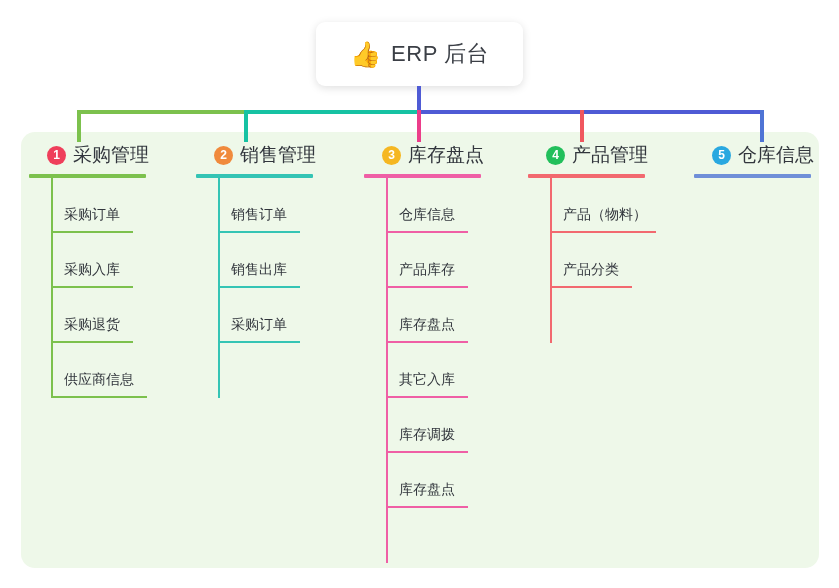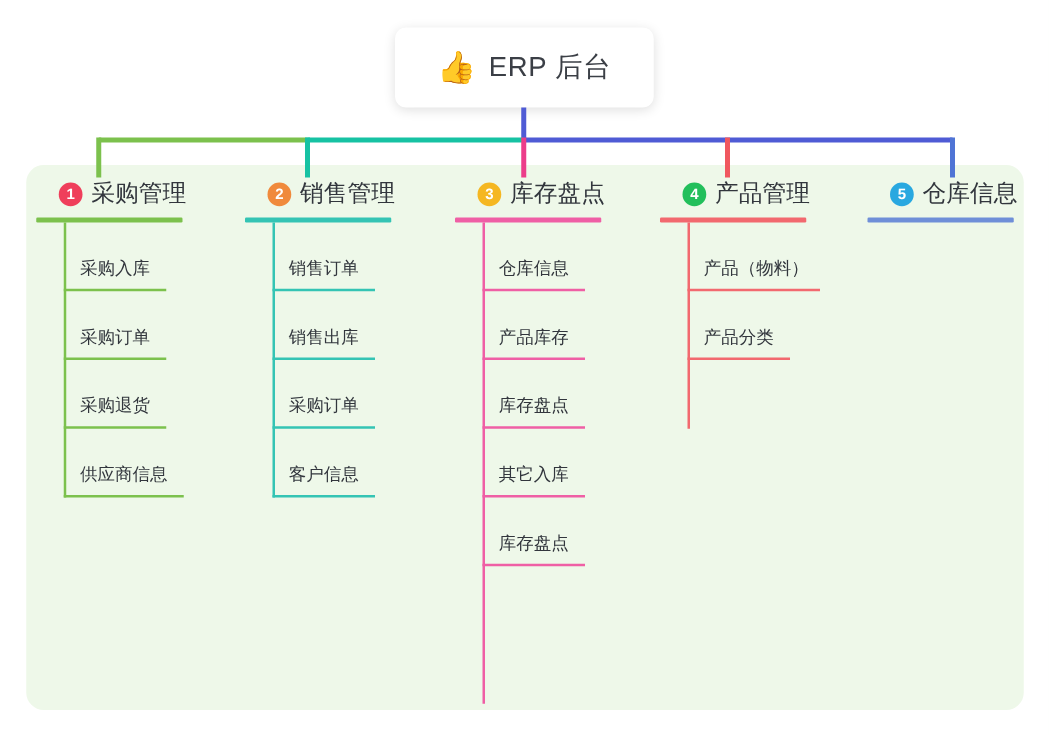--- a/index.html
+++ b/index.html
@@ -174,28 +174,28 @@
   <div id="columns-layer">
       <div class="col" style="left: 29px;">
         <div class="col-head">
           <span class="badge" style="background: rgb(239, 63, 91);">1</span>
           <span class="head-label">采购管理</span>
         </div>
         <div class="head-rule" style="width: 117px; background: rgb(124, 193, 77);"></div>
         <div class="col-body">
           <div class="spine" style="height: 220px; background: rgb(124, 193, 77);"></div>
           <div class="leaf">
+            <span class="leaf-label">采购订单</span>
+            <div class="leaf-rule" style="width: 82px; background: rgb(124, 193, 77);"></div>
+          </div>
+          <div class="leaf">
             <span class="leaf-label">采购入库</span>
             <div class="leaf-rule" style="width: 82px; background: rgb(124, 193, 77);"></div>
           </div>
           <div class="leaf">
-            <span class="leaf-label">采购订单</span>
-            <div class="leaf-rule" style="width: 82px; background: rgb(124, 193, 77);"></div>
-          </div>
-          <div class="leaf">
             <span class="leaf-label">采购退货</span>
             <div class="leaf-rule" style="width: 82px; background: rgb(124, 193, 77);"></div>
           </div>
           <div class="leaf">
             <span class="leaf-label">供应商信息</span>
             <div class="leaf-rule" style="width: 96px; background: rgb(124, 193, 77);"></div>
           </div>
         </div>
       </div>
       <div class="col" style="left: 196px;">
@@ -211,24 +211,20 @@
             <div class="leaf-rule" style="width: 82px; background: rgb(52, 196, 180);"></div>
           </div>
           <div class="leaf">
             <span class="leaf-label">销售出库</span>
             <div class="leaf-rule" style="width: 82px; background: rgb(52, 196, 180);"></div>
           </div>
           <div class="leaf">
             <span class="leaf-label">采购订单</span>
             <div class="leaf-rule" style="width: 82px; background: rgb(52, 196, 180);"></div>
           </div>
-          <div class="leaf">
-            <span class="leaf-label">客户信息</span>
-            <div class="leaf-rule" style="width: 82px; background: rgb(52, 196, 180);"></div>
-          </div>
         </div>
       </div>
       <div class="col" style="left: 364px;">
         <div class="col-head">
           <span class="badge" style="background: rgb(245, 183, 34);">3</span>
           <span class="head-label">库存盘点</span>
         </div>
         <div class="head-rule" style="width: 117px; background: rgb(239, 95, 165);"></div>
         <div class="col-body">
           <div class="spine" style="height: 385px; background: rgb(239, 95, 165);"></div>
@@ -242,20 +238,24 @@
           </div>
           <div class="leaf">
             <span class="leaf-label">库存盘点</span>
             <div class="leaf-rule" style="width: 82px; background: rgb(239, 95, 165);"></div>
           </div>
           <div class="leaf">
             <span class="leaf-label">其它入库</span>
             <div class="leaf-rule" style="width: 82px; background: rgb(239, 95, 165);"></div>
           </div>
           <div class="leaf">
+            <span class="leaf-label">库存调拨</span>
+            <div class="leaf-rule" style="width: 82px; background: rgb(239, 95, 165);"></div>
+          </div>
+          <div class="leaf">
             <span class="leaf-label">库存盘点</span>
             <div class="leaf-rule" style="width: 82px; background: rgb(239, 95, 165);"></div>
           </div>
         </div>
       </div>
       <div class="col" style="left: 528px;">
         <div class="col-head">
           <span class="badge" style="background: rgb(34, 191, 91);">4</span>
           <span class="head-label">产品管理</span>
         </div>

